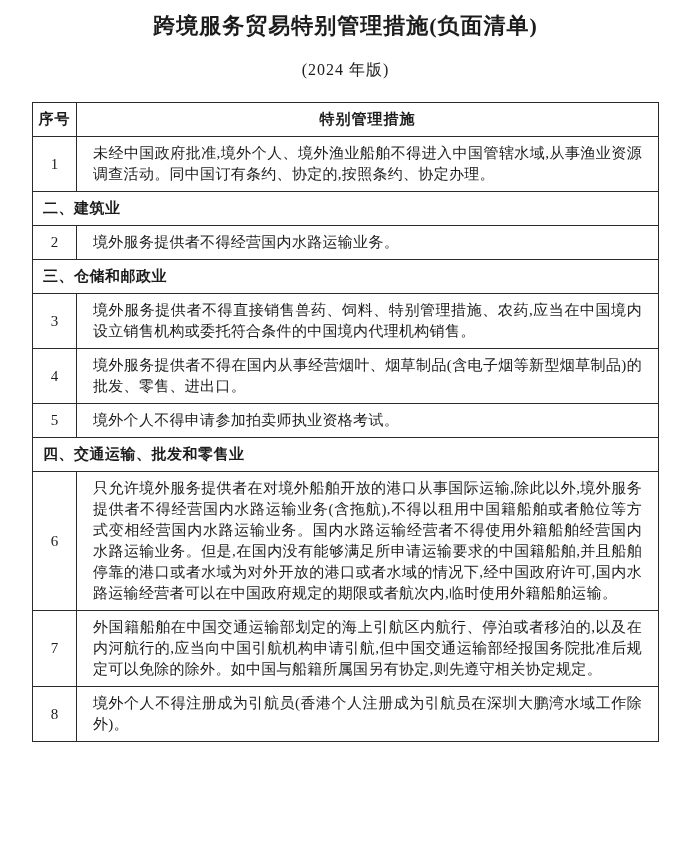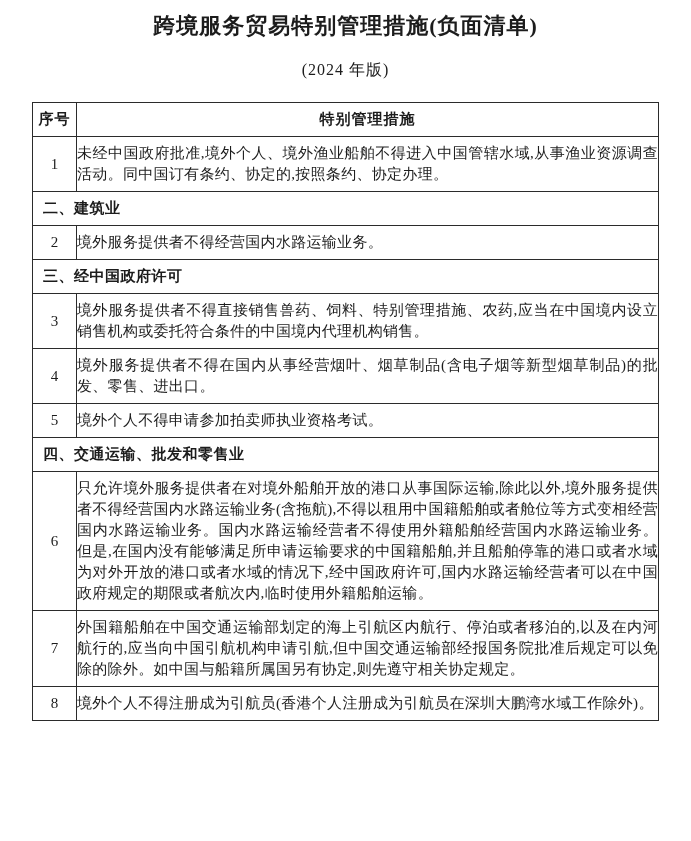--- a/index.html
+++ b/index.html
@@ -63,21 +63,21 @@
     letter-spacing: 0.5px;
     font-size: 15px;
   }
   td.index-cell {
     text-align: center;
     padding: 6px 2px;
     font-size: 15px;
   }
   td.text-cell {
     text-align: justify;
-    padding: 6px 0;
+    padding: 6px 16px;
     line-height: 21px;
     letter-spacing: 0.3px;
     font-size: 15px;
     margin-left: 48px;
   }
 </style>
 </head>
 <body>
 
 <div class="page">
@@ -102,21 +102,21 @@
           <td class="text-cell">未经中国政府批准,境外个人、境外渔业船舶不得进入中国管辖水域,从事渔业资源调查活动。同中国订有条约、协定的,按照条约、协定办理。</td>
         </tr>
         <tr>
           <td colspan="2" class="section-cell">二、建筑业</td>
         </tr>
         <tr>
           <td class="index-cell">2</td>
           <td class="text-cell">境外服务提供者不得经营国内水路运输业务。</td>
         </tr>
         <tr>
-          <td colspan="2" class="section-cell">三、经中国政府许可</td>
+          <td colspan="2" class="section-cell">三、仓储和邮政业</td>
         </tr>
         <tr>
           <td class="index-cell">3</td>
           <td class="text-cell">境外服务提供者不得直接销售兽药、饲料、特别管理措施、农药,应当在中国境内设立销售机构或委托符合条件的中国境内代理机构销售。</td>
         </tr>
         <tr>
           <td class="index-cell">4</td>
           <td class="text-cell">境外服务提供者不得在国内从事经营烟叶、烟草制品(含电子烟等新型烟草制品)的批发、零售、进出口。</td>
         </tr>
         <tr>

